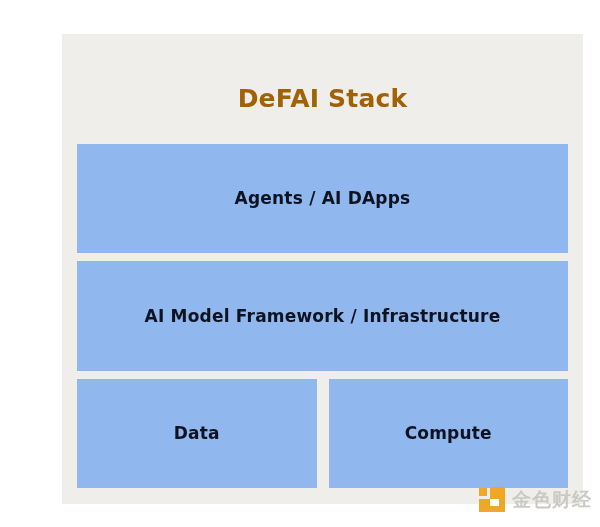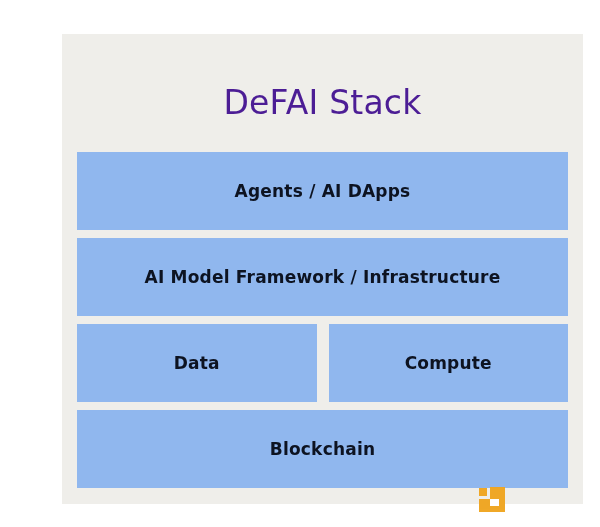--- a/index.html
+++ b/index.html
@@ -32,23 +32,23 @@
     height: 470px;
     background: #efeeea;
     box-sizing: border-box;
     padding: 14px 15px 16px 15px;
     display: flex;
     flex-direction: column;
   }
 
   .stack-title {
     text-align: center;
-    color: #4c1d95;
-    font-size: 33px;
-    font-weight: normal;
+    color: #a16207;
+    font-size: 25px;
+    font-weight: bold;
     letter-spacing: 0.2px;
     line-height: 1;
     margin: 0;
     padding-top: 38px;
     padding-bottom: 33px;
     white-space: nowrap;
   }
 
   .layers {
     display: flex;
@@ -157,29 +157,27 @@
       <div class="layer-row">
         <div class="layer-box">AI Model Framework / Infrastructure</div>
       </div>
 
 
       <div class="layer-row">
         <div class="layer-box">Data</div>
         <div class="layer-box">Compute</div>
       </div>
 
-      <div class="layer-row">
-        <div class="layer-box">Blockchain</div>
-      </div>
 
     </div>
   </div>
 
   <div class="watermark">
     <span class="wm-mark">
       <span class="wm-sq-small"></span>
       <span class="wm-sq-big"></span>
       <span class="wm-l"></span>
       <span class="wm-notch"></span>
     </span>
+    <span class="wm-text">金色财经</span>
   </div>
 
 </div>
 
 </body></html>

